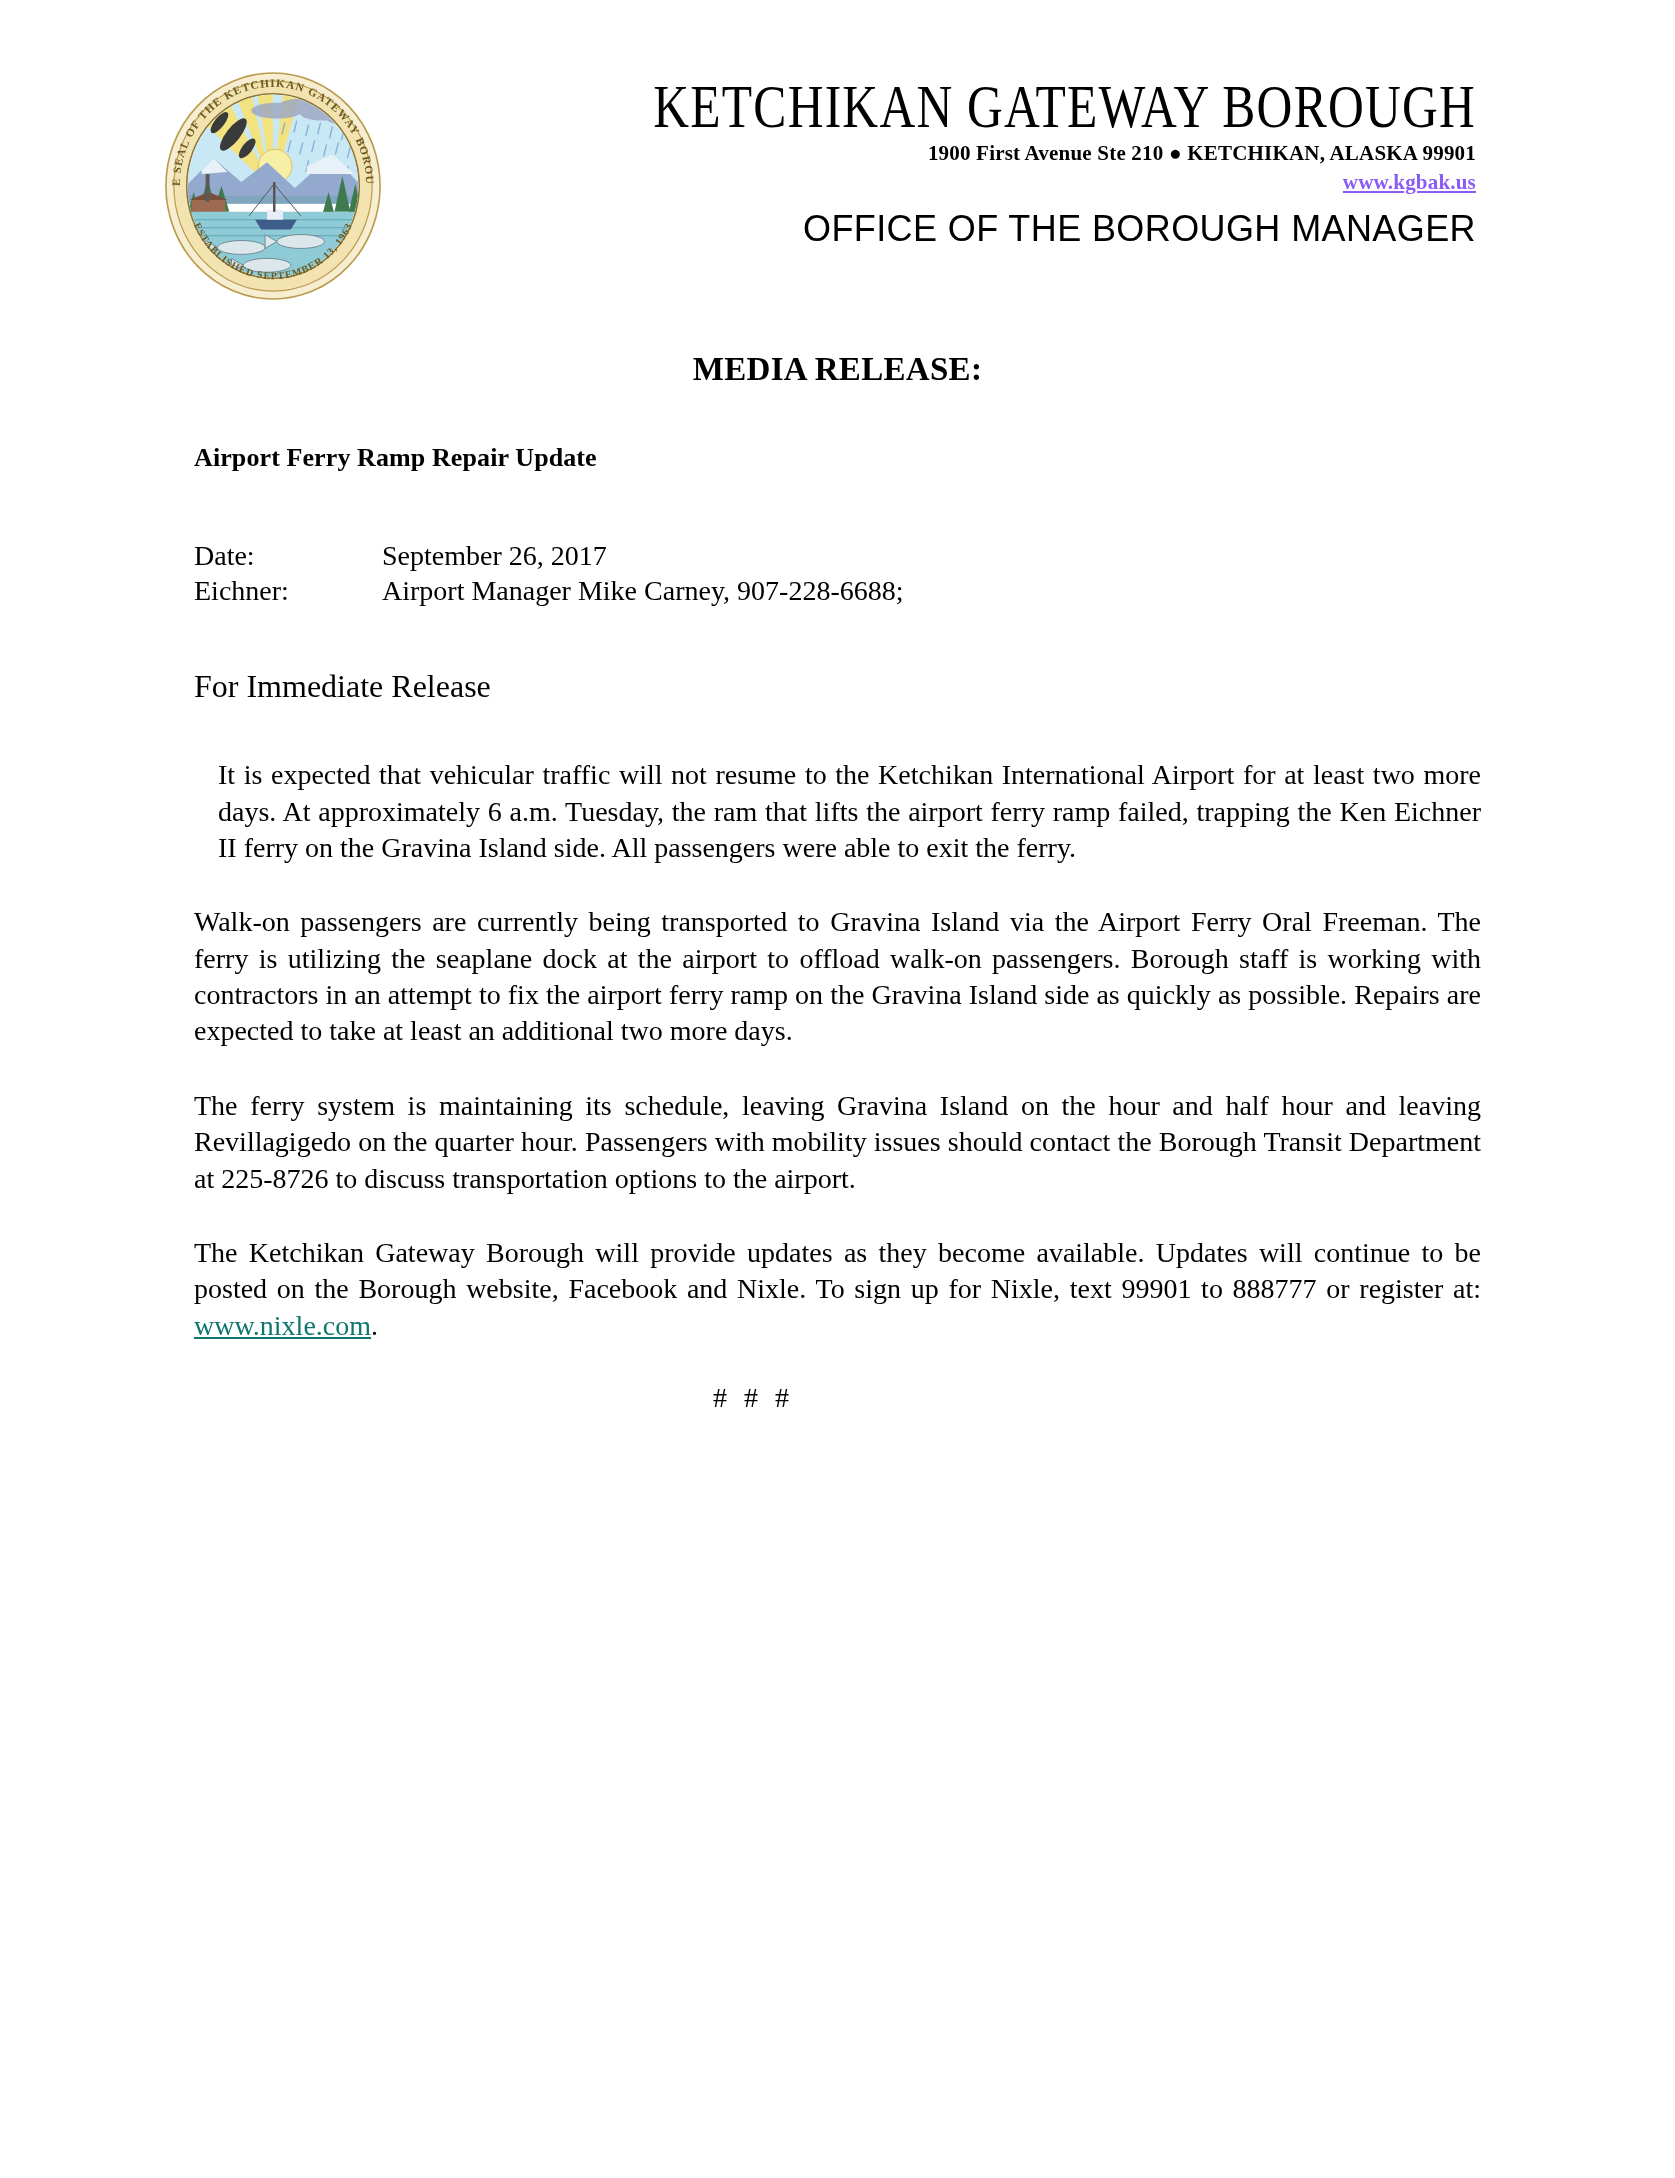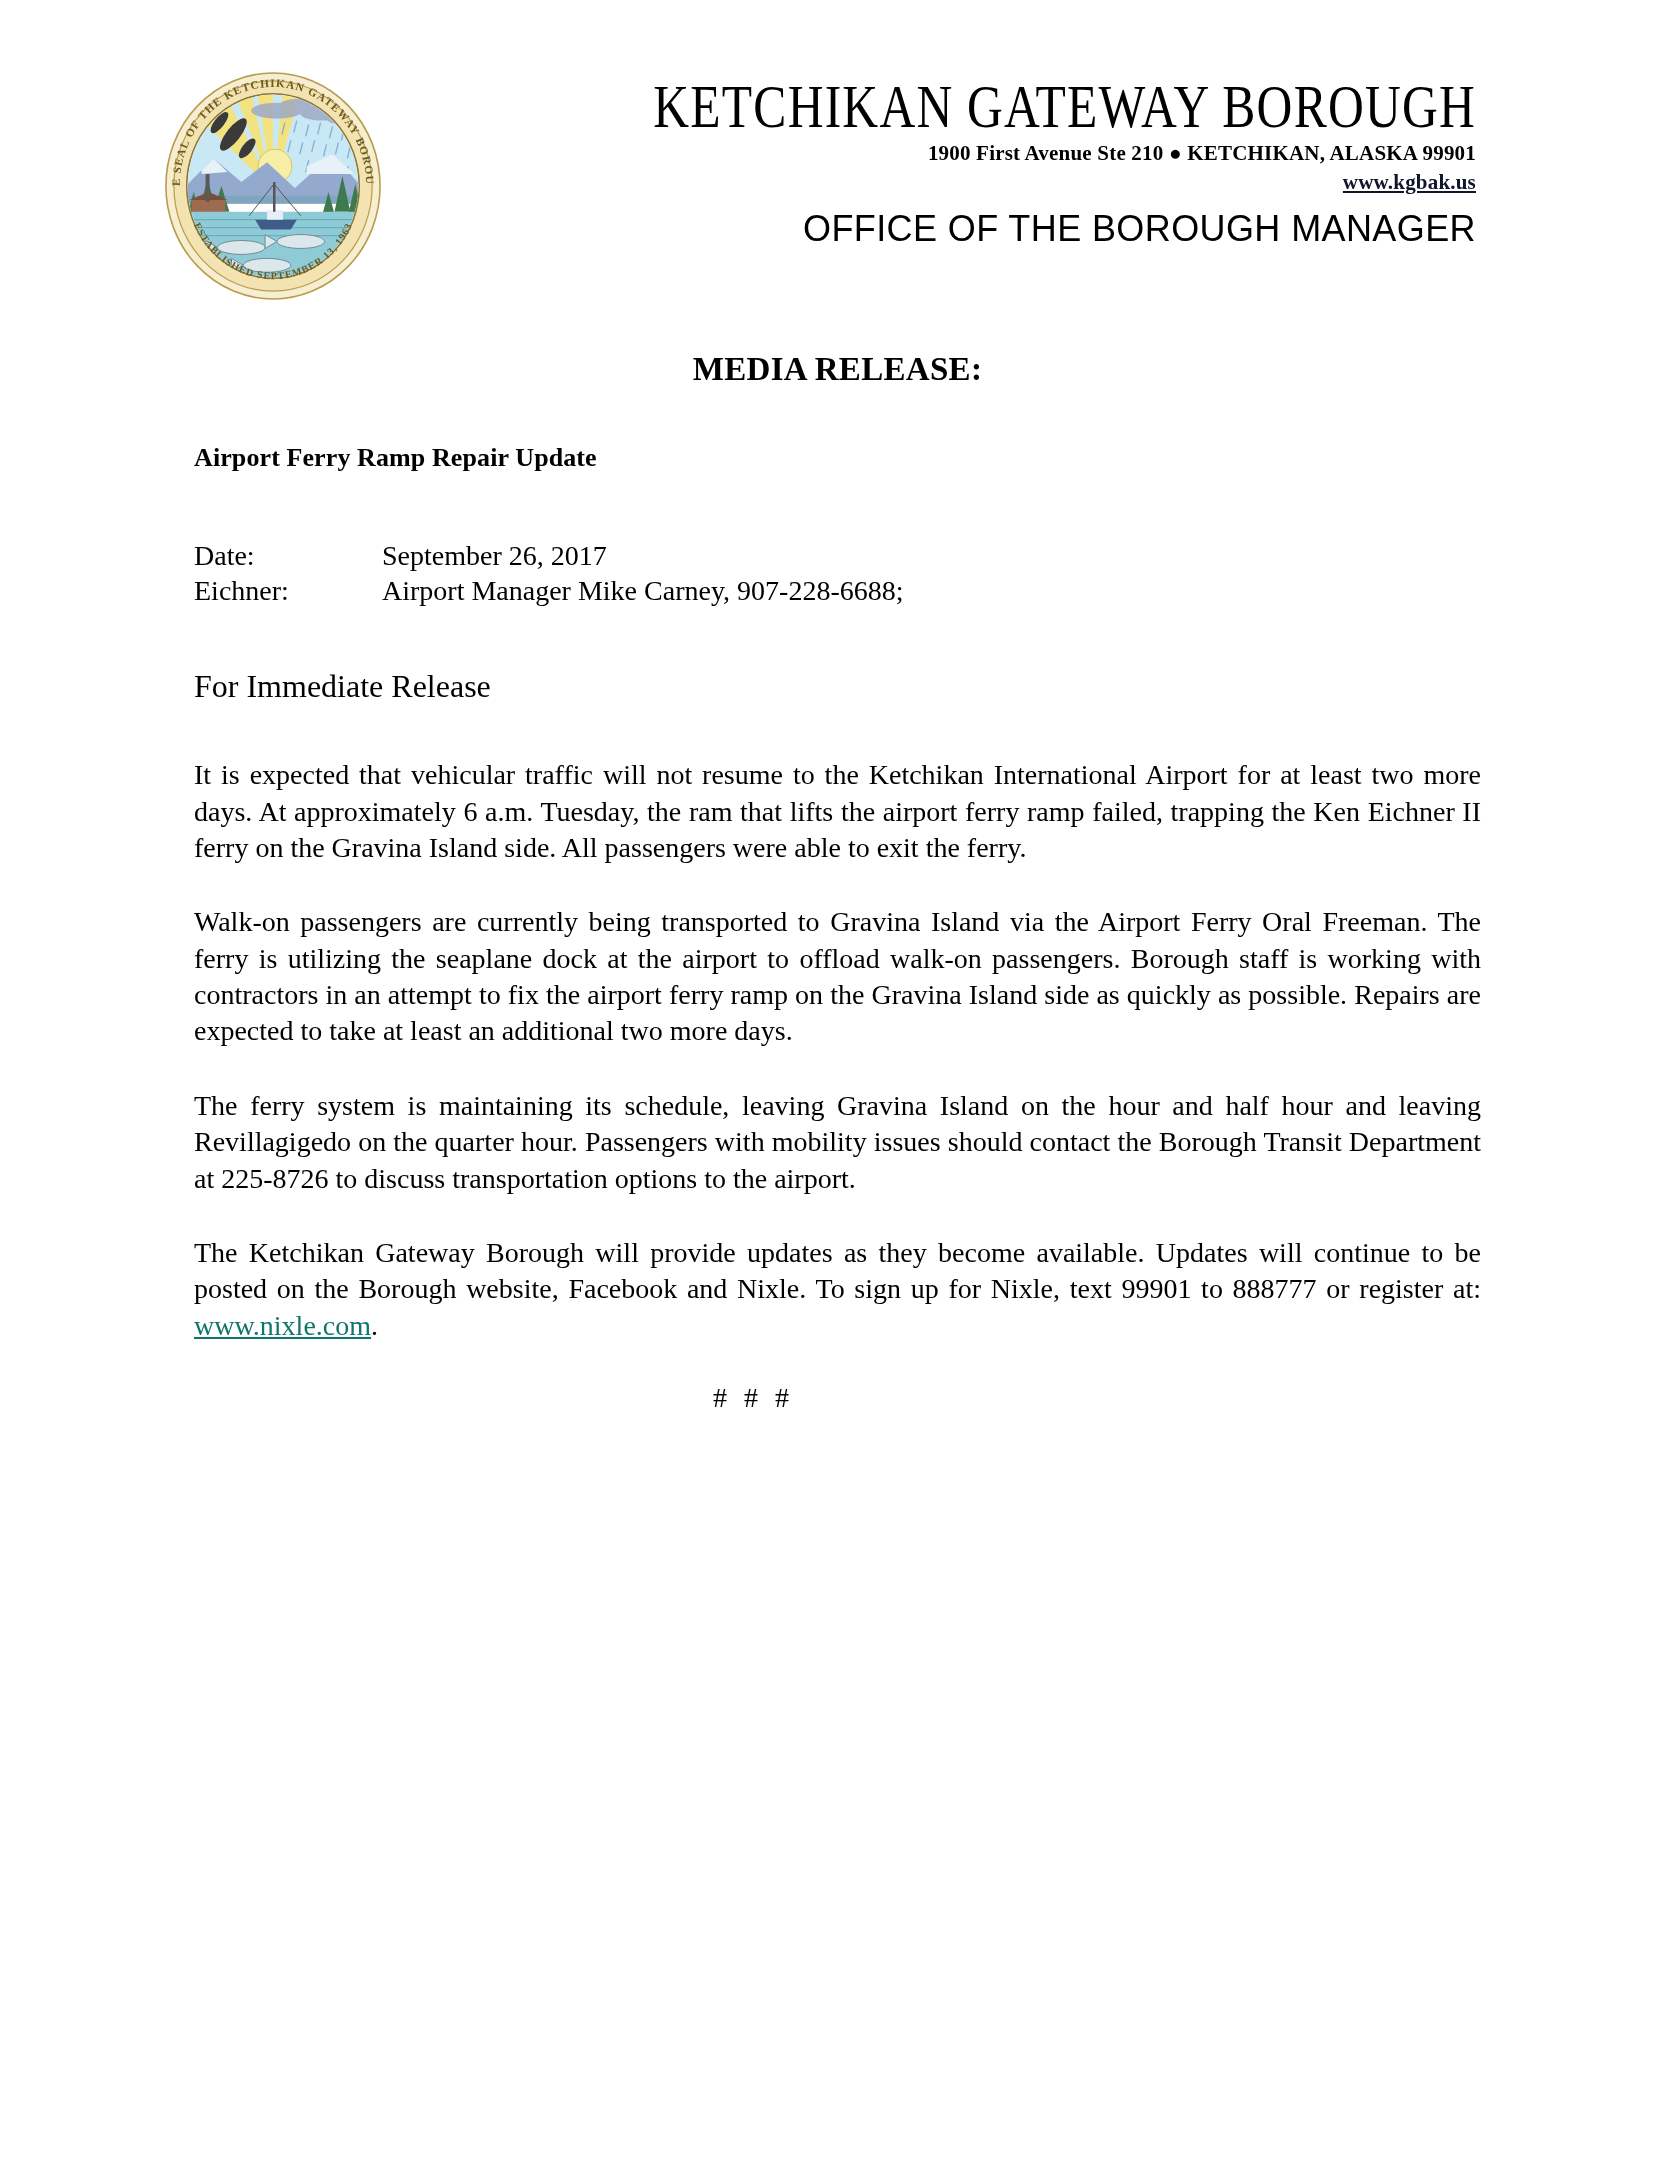--- a/index.html
+++ b/index.html
@@ -71,21 +71,21 @@
   }
 
   .web-line {
     text-align: right;
     margin-top: 1px;
   }
   .web-link {
     font-family: "Liberation Serif", "DejaVu Serif", serif;
     font-weight: bold;
     font-size: 21px;
-    color: #0f172a;
+    color: #8b5cf6;
     text-decoration: underline;
     letter-spacing: 0.2px;
   }
 
   .office-line {
     font-family: "Liberation Sans", "DejaVu Sans", sans-serif;
     font-size: 36px;
     font-weight: 400;
     letter-spacing: 0.4px;
     text-align: right;
@@ -128,21 +128,21 @@
     white-space: nowrap;
   }
   .meta-label { width: 188px; }
 
   .para {
     font-size: 28px;
     line-height: 1.30;
     text-align: justify;
     margin: 0 0 38px 0;
   }
-  .para.first { margin-top: 0; }
+  .para.first { margin-top: 0; margin-left: 24px; }
 
   .release-note {
     font-size: 32px;
     line-height: 1.30;
     margin: 12px 0 50px 0;
   }
 
   .inline-link {
     color: #0f766e;
     text-decoration: underline;

